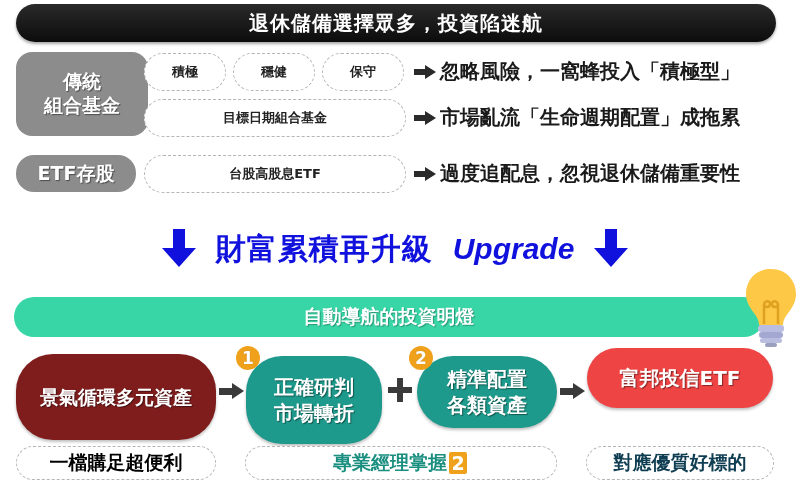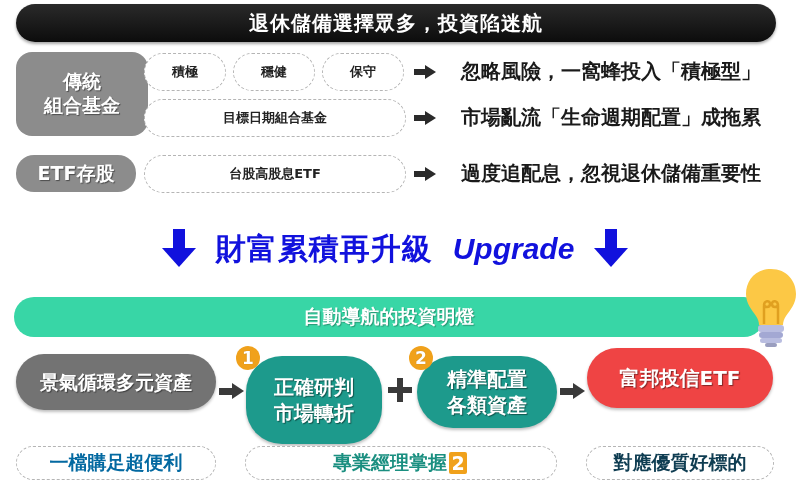--- a/index.html
+++ b/index.html
@@ -33,21 +33,21 @@
     display: flex; align-items: center; justify-content: center;
     font-size: 13px; color: #222;
   }
   .opt-1 { left: 144px; top: 53px; width: 82px; height: 38px; }
   .opt-2 { left: 233px; top: 53px; width: 82px; height: 38px; }
   .opt-3 { left: 322px; top: 53px; width: 82px; height: 38px; }
   .opt-4 { left: 144px; top: 99px; width: 262px; height: 38px; }
   .opt-5 { left: 144px; top: 155px; width: 262px; height: 38px; }
 
   
-  .desc-row { left: 414px; display: flex; align-items: center; gap: 25px; font-size: 20px; color: #1a1a1a; }
+  .desc-row { left: 414px; display: flex; align-items: center; gap: 4px; font-size: 20px; color: #1a1a1a; }
   .desc-1 { top: 58px; }
   .desc-2 { top: 104px; }
   .desc-3 { top: 160px; }
   .arrow-right-small { width: 22px; height: 14px; position: relative; flex: none; }
   .arrow-right-small::before { content: ""; position: absolute; left: 0; top: 4px; width: 12px; height: 6px; background: #2a2a2a; }
   .arrow-right-small::after { content: ""; position: absolute; left: 11px; top: 0; border-left: 11px solid #2a2a2a; border-top: 7px solid transparent; border-bottom: 7px solid transparent; }
 
   
   .upgrade-row { left: 135px; top: 225px; width: 520px; height: 48px; display: flex; align-items: center; justify-content: center; gap: 20px; color: #1111dd; }
   .down-arrow { width: 34px; height: 40px; position: relative; flex: none; }
@@ -66,21 +66,21 @@
 
   
   .bulb { left: 742px; top: 266px; width: 58px; height: 82px; }
 
   
   .flow-pill {
     color: #fff; display: flex; align-items: center; justify-content: center; text-align: center;
     font-size: 20px; line-height: 1.3; text-shadow: 1px 1px 1px rgba(0,0,0,0.45);
     box-shadow: 0 2px 3px rgba(0,0,0,0.25);
   }
-  .flow-1 { left: 16px; top: 354px; width: 200px; height: 56px; border-radius: 37px; background: #737373; }
+  .flow-1 { left: 16px; top: 354px; width: 200px; height: 86px; border-radius: 37px; background: #7f1d1d; }
   .flow-2 { left: 246px; top: 356px; width: 136px; height: 88px; border-radius: 36px; background: #1d9a8c; }
   .flow-3 { left: 417px; top: 356px; width: 140px; height: 72px; border-radius: 36px; background: #1d9a8c; }
   .flow-4 { left: 587px; top: 348px; width: 186px; height: 60px; border-radius: 37px; background: #ef4444; }
 
   .badge {
     width: 24px; height: 24px; border-radius: 50%; background: #f0a11b;
     color: #fff; font-size: 17px; display: flex; align-items: center; justify-content: center;
     text-shadow: 0 0 1px rgba(0,0,0,0.3);
   }
   .badge-1 { left: 236px; top: 346px; }
@@ -95,21 +95,21 @@
   .plus { left: 388px; top: 378px; width: 24px; height: 24px; }
   .plus::before { content: ""; position: absolute; left: 9px; top: 0; width: 6px; height: 24px; background: #3a3a3a; }
   .plus::after { content: ""; position: absolute; left: 0; top: 9px; width: 24px; height: 6px; background: #3a3a3a; }
 
   
   .bottom-pill {
     border: 1px dashed #b5b5b5; border-radius: 18px; background: #fff;
     display: flex; align-items: center; justify-content: center;
     font-size: 19px;
   }
-  .bp-1 { left: 16px; top: 446px; width: 200px; height: 34px; color: #0369a1; }
+  .bp-1 { left: 16px; top: 446px; width: 200px; height: 34px; color: #000000; }
   .bp-2 { left: 245px; top: 446px; width: 312px; height: 34px; color: #1a8f80; }
   .bp-3 { left: 586px; top: 446px; width: 188px; height: 34px; color: #0f3d52; }
   .num-inline { display: inline-block; background: #f0a11b; color: #fff; width: 18px; height: 22px; line-height: 22px; text-align: center; margin: 0 2px; border-radius: 2px; }
 </style>
 </head>
 <body>
 
 <div class="abs title-bar">
   <span>退休儲備選擇眾多，投資陷迷航</span>
 </div>

